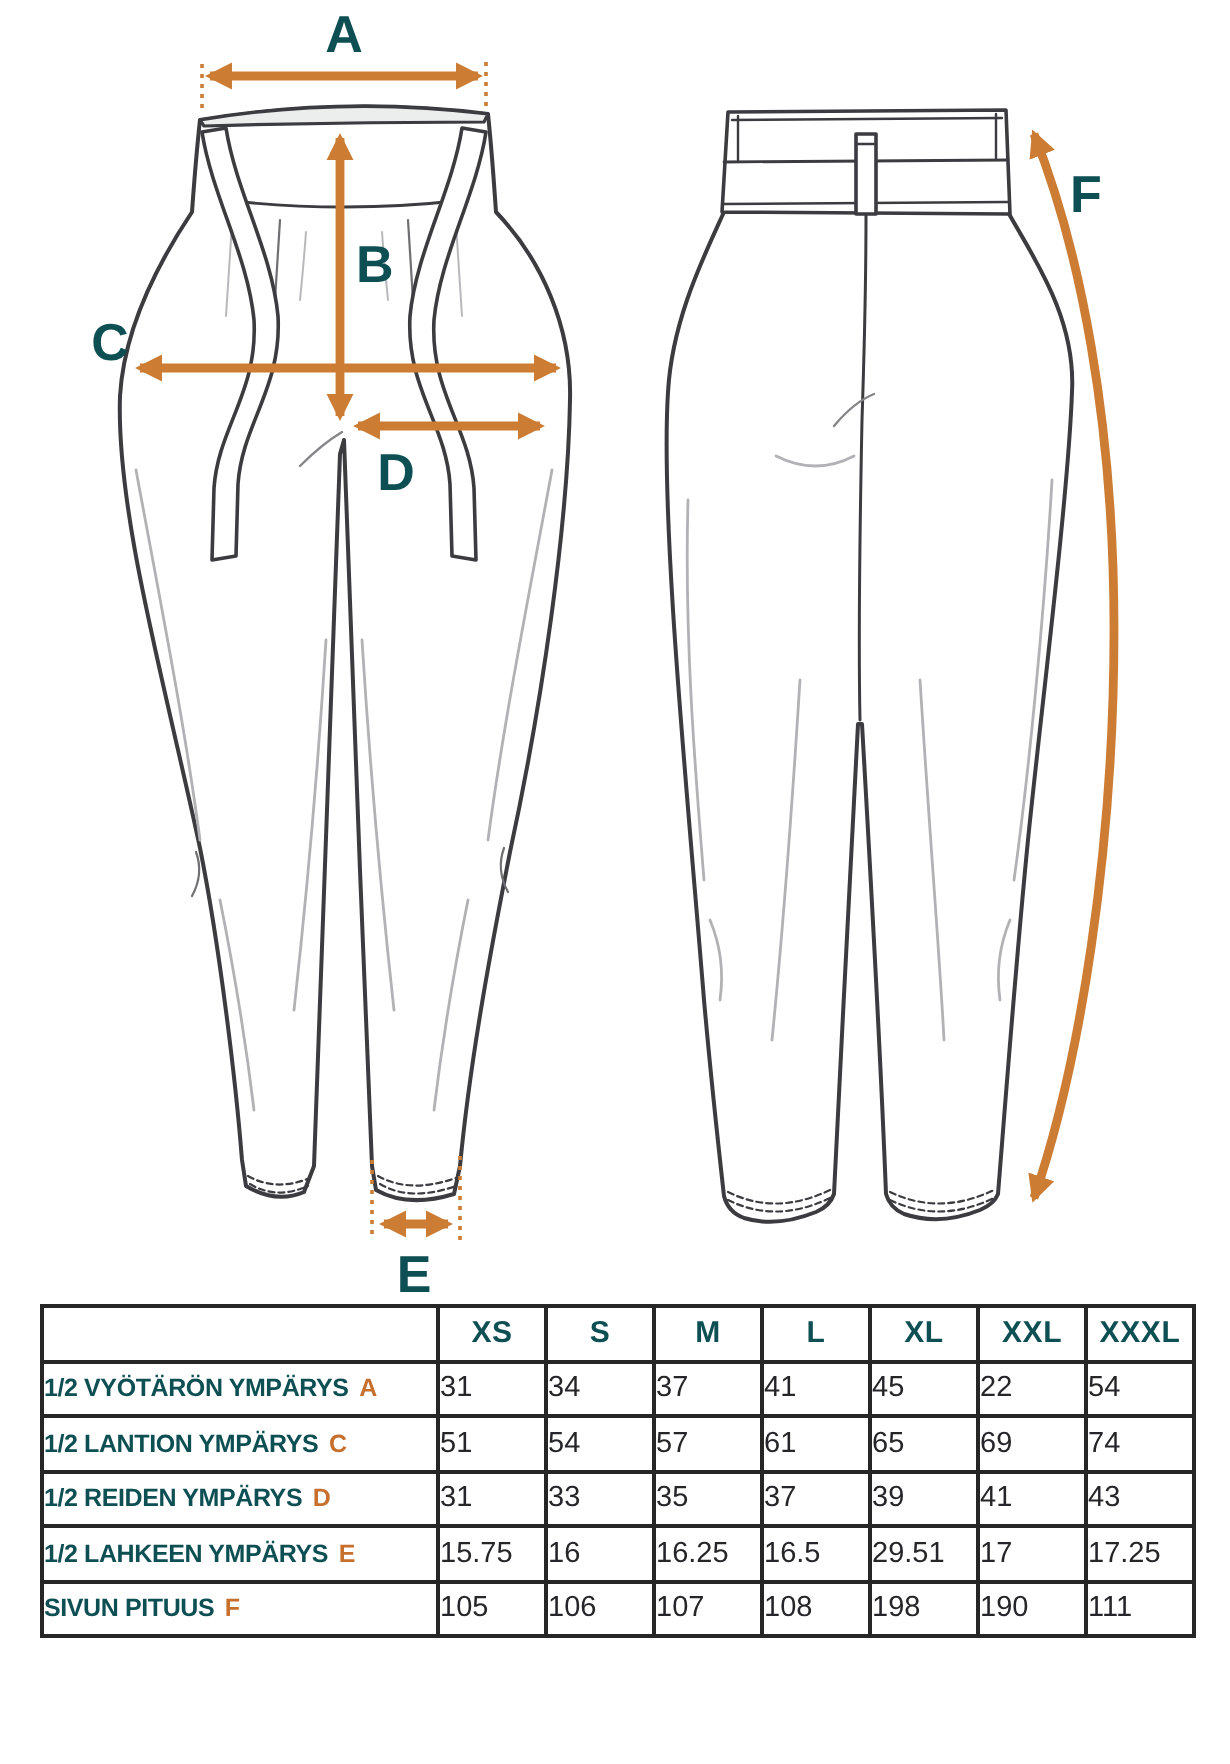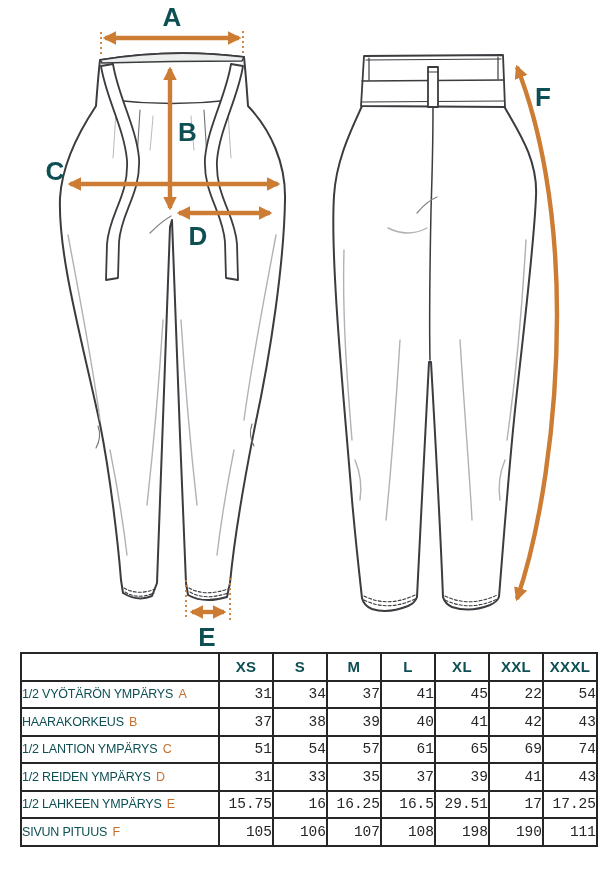--- a/index.html
+++ b/index.html
@@ -24,27 +24,27 @@
   table.size-chart th,table.size-chart td{
     border:2px solid #262626;
     height:25.5px;padding:0;vertical-align:middle;
   }
   th.size-col{
     color:#0d4f53;font-size:15px;font-weight:bold;text-align:center;
     letter-spacing:.3px;
   }
   th.row-label{
     text-align:left;padding:0 4px 0 9px;
-    color:#0d4f53;font-size:12.5px;font-weight:normal;
+    color:#0d4f53;font-size:12.5px;font-weight:bold;
     letter-spacing:-0.2px;white-space:nowrap;border-radius:12px;
   }
   th.row-label .letter{color:#c7702e;padding-left:2px;}
   td.val{
-    font-family:Liberation Mono, monospace;
-    font-size:14.5px;color:#26262a;text-align:right;
+    font-family:Liberation Sans, sans-serif;
+    font-size:14.5px;color:#26262a;text-align:left;
   }
 </style>
 </head>
 <body>
 
 <div class="page">
 
   <div class="drawing-wrap">
     <svg width="615" height="650" viewBox="0 0 615 650">
       <defs>
@@ -219,30 +219,20 @@
         <th class="row-label"><span>1/2 VYÖTÄRÖN YMPÄRYS</span> <span class="letter">A</span></th>
         <td class="val">31</td>
         <td class="val">34</td>
         <td class="val">37</td>
         <td class="val">41</td>
         <td class="val">45</td>
         <td class="val">22</td>
         <td class="val">54</td>
       </tr>
       <tr>
-        <th class="row-label"><span>HAARAKORKEUS</span> <span class="letter">B</span></th>
-        <td class="val">37</td>
-        <td class="val">38</td>
-        <td class="val">39</td>
-        <td class="val">40</td>
-        <td class="val">41</td>
-        <td class="val">42</td>
-        <td class="val">43</td>
-      </tr>
-      <tr>
         <th class="row-label"><span>1/2 LANTION YMPÄRYS</span> <span class="letter">C</span></th>
         <td class="val">51</td>
         <td class="val">54</td>
         <td class="val">57</td>
         <td class="val">61</td>
         <td class="val">65</td>
         <td class="val">69</td>
         <td class="val">74</td>
       </tr>
       <tr>

